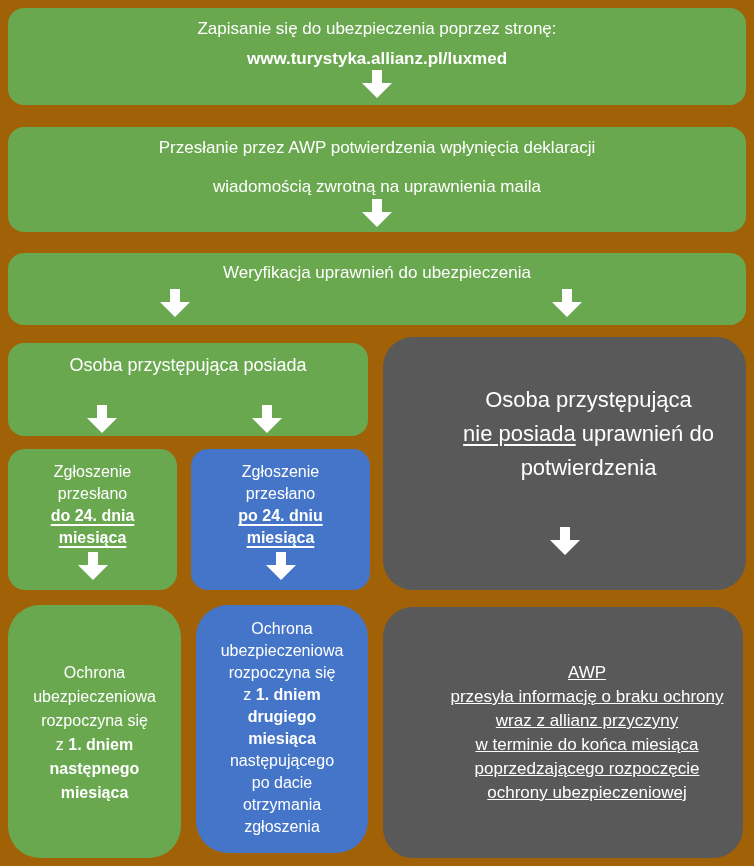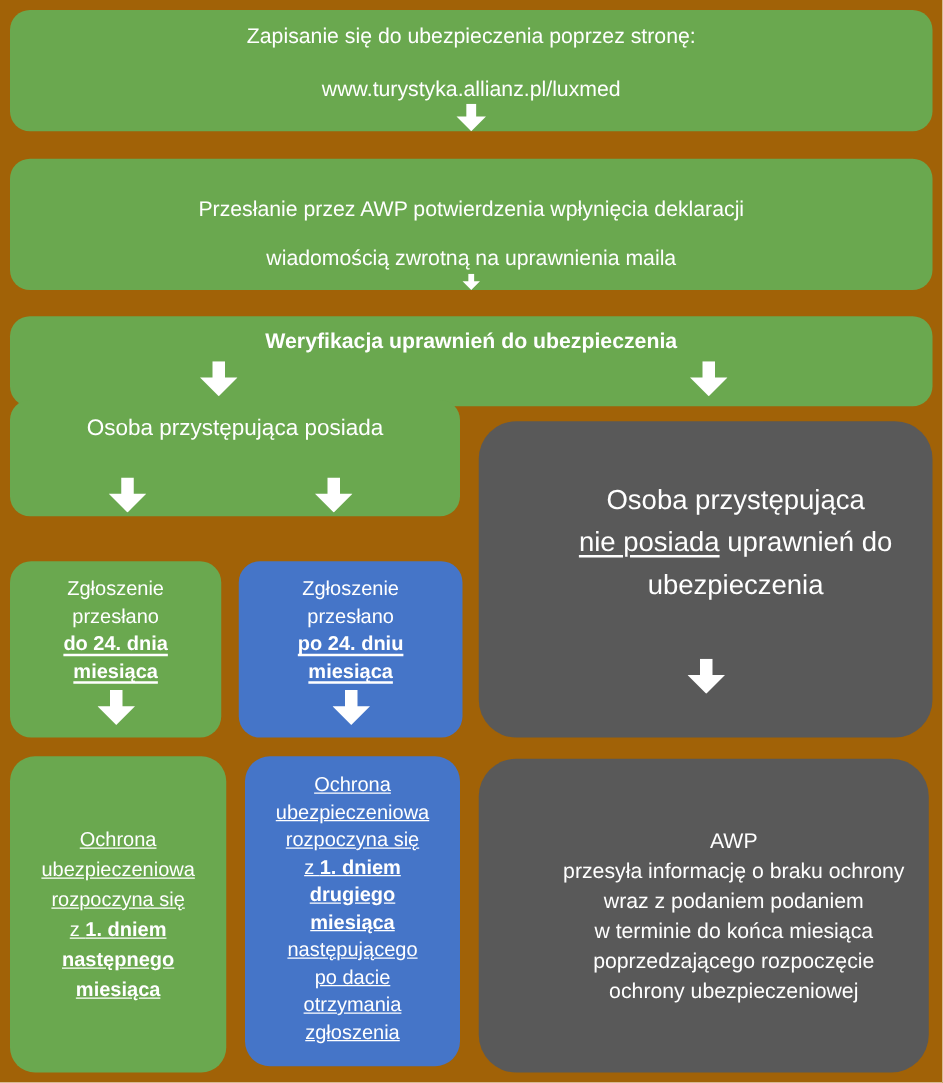--- a/index.html
+++ b/index.html
@@ -16,21 +16,21 @@
     box-sizing: border-box;
     color: #ffffff;
     text-align: center;
   }
   .green { background: #6aa84f; }
   .blue  { background: #4575c8; }
   .dark  { background: #595959; }
 
   .r16 { border-radius: 16px; }
   .r18 { border-radius: 17px; }
-  .r20 { border-radius: 20px; text-decoration: underline; }
+  .r20 { border-radius: 32px; }
   .r30 { border-radius: 30px; padding-left: 48px; }
 
   .col { display: flex; flex-direction: column; align-items: center; }
 
   .t17 { font-size: 17px; line-height: 18px; }
   .t18 { font-size: 18px; line-height: 25px; }
   .t22 { font-size: 22px; line-height: 34px; }
   .t16 { font-size: 16px; line-height: 22px; }
   .t16g { font-size: 16px; line-height: 24px; }
   .t17d { font-size: 17px; line-height: 24px; }
@@ -42,58 +42,58 @@
   .arrow-abs { position: absolute; }
   .arrow-center { position: absolute; left: 50%; margin-left: -15px; }
 </style>
 </head>
 <body>
 
 <div class="canvas">
 
   <div class="box green r16 col t17" style="left:8px; top:8px; width:738px; height:97px;">
     <div style="margin-top:12px;">Zapisanie się do ubezpieczenia poprzez stronę:</div>
-    <div style="margin-top:25px;">www.turystyka.allianz.pl/luxmed</div>
+    <div style="margin-top:12px;font-weight:bold;">www.turystyka.allianz.pl/luxmed</div>
     <svg class="arrow" style="margin-top:2px;" width="30" height="28" viewBox="0 0 30 28">
       <path d="M10 0 H20 V13 H30 L15 28 L0 13 H10 Z" fill="#ffffff"></path>
     </svg>
   </div>
 
   <div class="box green r16 col t17" style="left:8px; top:127px; width:738px; height:105px;">
-    <div style="margin-top:32px;">Przesłanie przez AWP potwierdzenia wpłynięcia deklaracji</div>
+    <div style="margin-top:12px;">Przesłanie przez AWP potwierdzenia wpłynięcia deklaracji</div>
     <div style="margin-top:21px;">wiadomością zwrotną na uprawnienia maila</div>
     <svg class="arrow" style="margin-top:3px;" width="30" height="28" viewBox="0 0 30 28">
       <path d="M10 0 H20 V13 H30 L15 28 L0 13 H10 Z" fill="#ffffff"></path>
     </svg>
   </div>
 
-  <div class="box green r16 t17" style="left:8px; top:253px; width:738px; height:72px;font-weight:bold;">
+  <div class="box green r16 t17" style="left:8px; top:253px; width:738px; height:72px;">
     <div style="margin-top:11px;">Weryfikacja uprawnień do ubezpieczenia</div>
     <svg class="arrow arrow-abs" style="left:152px; top:36px;" width="30" height="28" viewBox="0 0 30 28">
       <path d="M10 0 H20 V13 H30 L15 28 L0 13 H10 Z" fill="#ffffff"></path>
     </svg>
     <svg class="arrow arrow-abs" style="left:544px; top:36px;" width="30" height="28" viewBox="0 0 30 28">
       <path d="M10 0 H20 V13 H30 L15 28 L0 13 H10 Z" fill="#ffffff"></path>
     </svg>
   </div>
 
-  <div class="box green r16 t18" style="left:8px; top:320px; width:360px; height:93px;">
+  <div class="box green r16 t18" style="left:8px; top:343px; width:360px; height:93px;">
     <div style="margin-top:10px;">Osoba przystępująca posiada</div>
     <svg class="arrow arrow-abs" style="left:79px; top:62px;" width="30" height="28" viewBox="0 0 30 28">
       <path d="M10 0 H20 V13 H30 L15 28 L0 13 H10 Z" fill="#ffffff"></path>
     </svg>
     <svg class="arrow arrow-abs" style="left:244px; top:62px;" width="30" height="28" viewBox="0 0 30 28">
       <path d="M10 0 H20 V13 H30 L15 28 L0 13 H10 Z" fill="#ffffff"></path>
     </svg>
   </div>
 
   <div class="box dark r30 t22" style="left:383px; top:337px; width:363px; height:253px;">
     <div style="margin-top:46px;">Osoba przystępująca</div>
     <div><span class="und">nie posiada</span><span> uprawnień do</span></div>
-    <div>ubezpieczenia</div>
+    <div>potwierdzenia</div>
     <svg class="arrow arrow-center" style="top:190px;" width="30" height="28" viewBox="0 0 30 28">
       <path d="M10 0 H20 V13 H30 L15 28 L0 13 H10 Z" fill="#ffffff"></path>
     </svg>
   </div>
 
   <div class="box green r18 t16" style="left:8px; top:449px; width:169px; height:141px;">
     <div style="margin-top:12px;">Zgłoszenie</div>
     <div>przesłano</div>
     <div class="bold und">do 24. dnia</div>
     <div class="bold und">miesiąca</div>
@@ -127,22 +127,22 @@
     <div>rozpoczyna się</div>
     <div><span>z </span><span class="bold">1. dniem</span></div>
     <div class="bold">drugiego</div>
     <div class="bold">miesiąca</div>
     <div>następującego</div>
     <div>po dacie</div>
     <div>otrzymania</div>
     <div>zgłoszenia</div>
   </div>
 
-  <div class="box dark r30 t17d" style="left:383px; top:607px; width:360px; height:251px;">
+  <div class="box dark r30 t17d" style="left:383px; top:607px; width:360px; height:251px;text-decoration:underline;">
     <div style="margin-top:54px;">AWP</div>
     <div>przesyła informację o braku ochrony</div>
-    <div>wraz z podaniem podaniem</div>
+    <div>wraz z allianz przyczyny</div>
     <div>w terminie do końca miesiąca</div>
     <div>poprzedzającego rozpoczęcie</div>
     <div>ochrony ubezpieczeniowej</div>
   </div>
 
 </div>
 
 </body></html>

